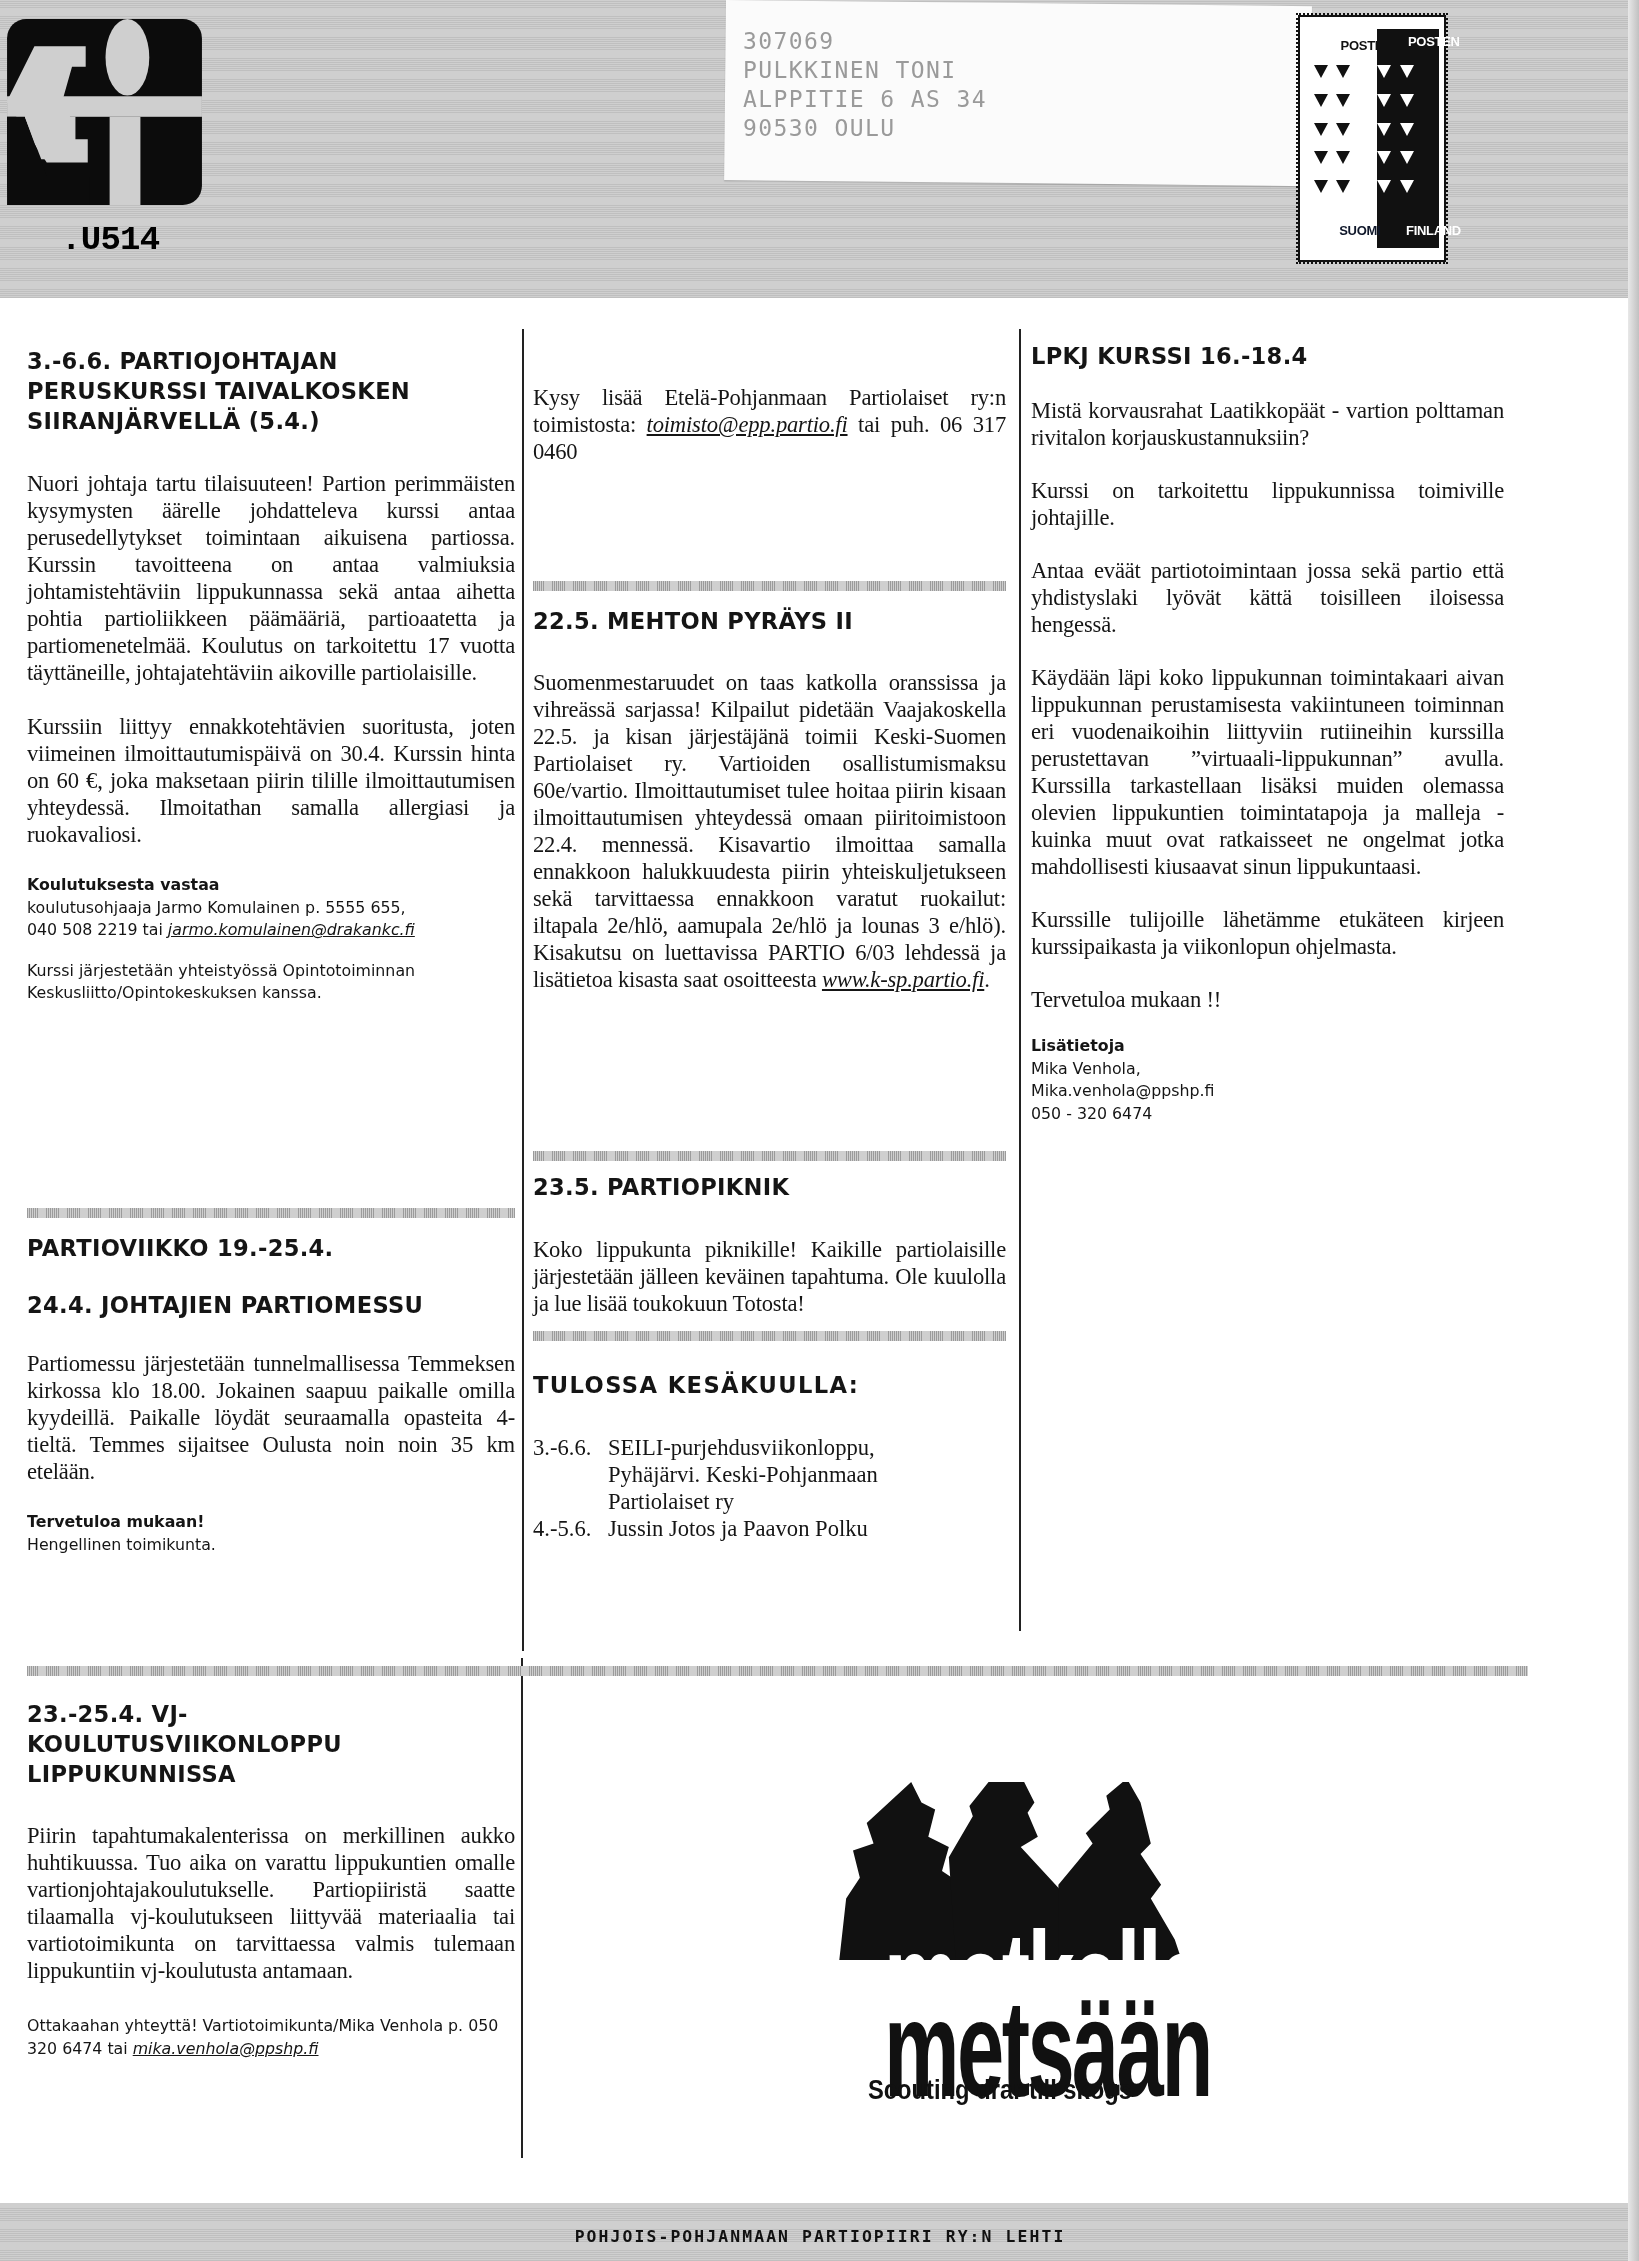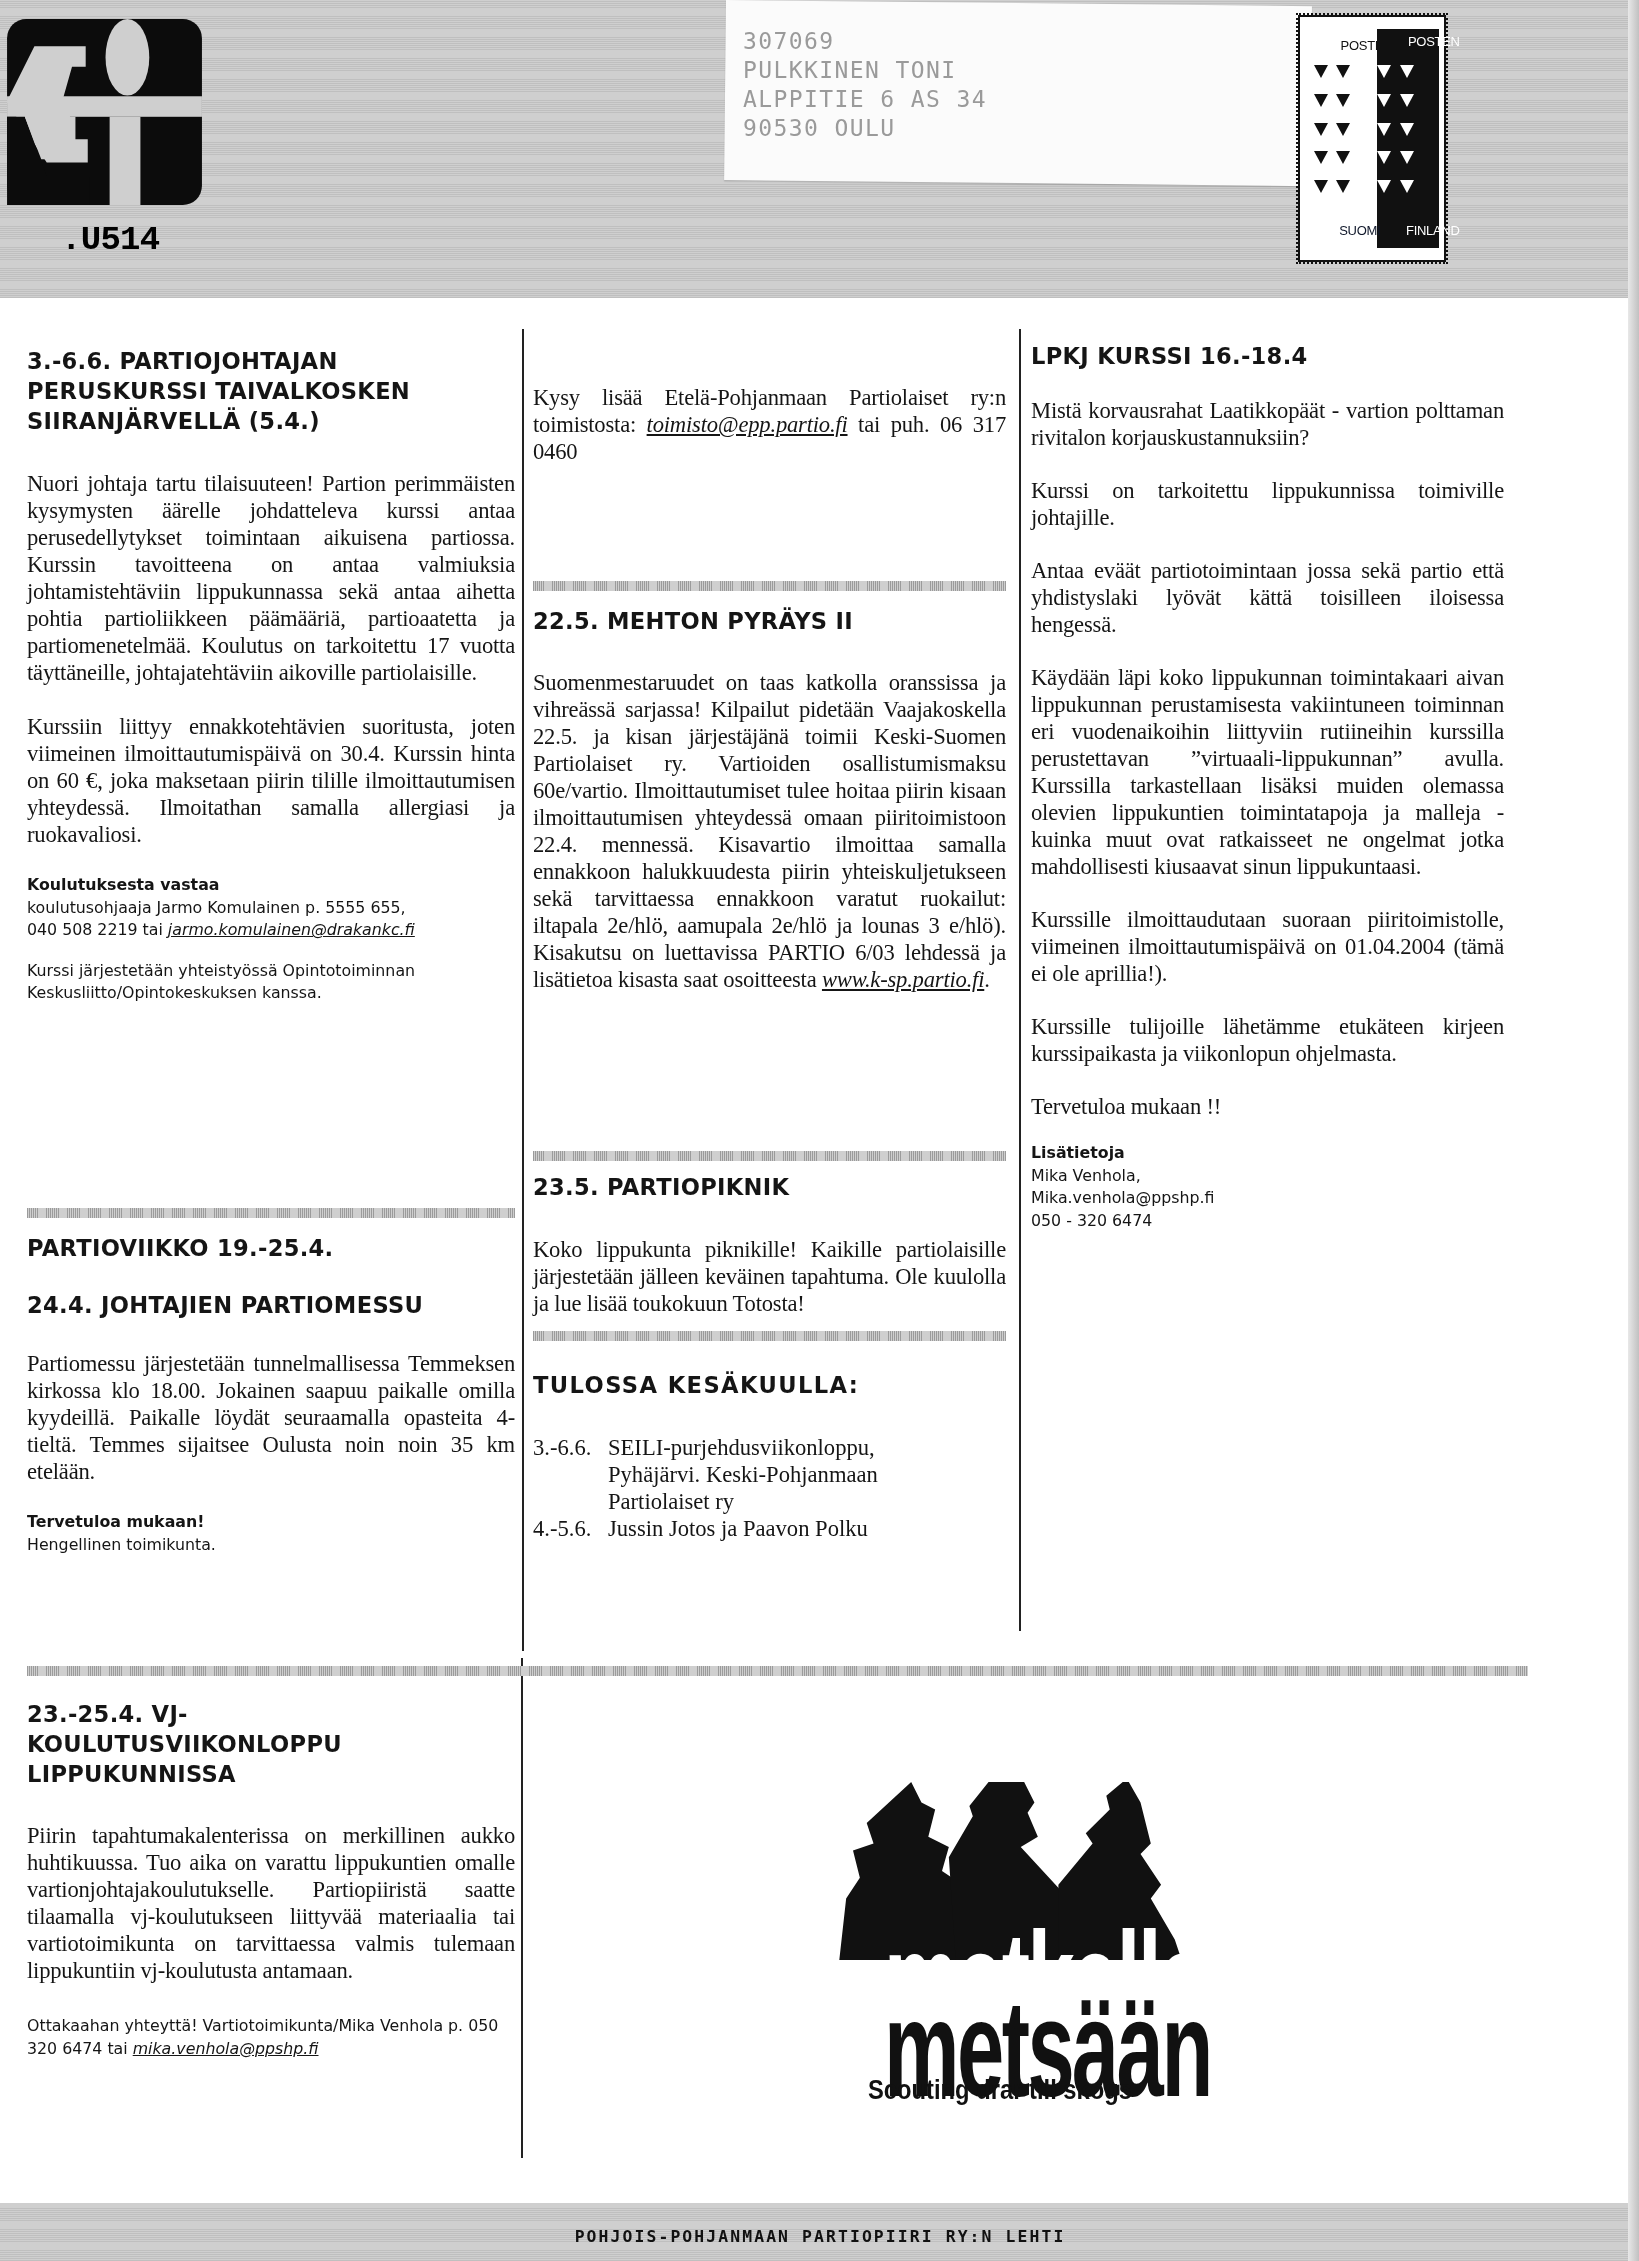--- a/index.html
+++ b/index.html
@@ -47,21 +47,21 @@
   
   .stamp {
     position: absolute; left: 1298px; top: 15px; width: 144px; height: 243px;
     background: #ffffff; border: 2.1px solid #111;
     outline: 2.7px dotted #111; outline-offset: -0.7px;
   }
   .stamp-dark {
     position: absolute; right: 5.5px; top: 12.3px; width: 62px; height: 219px; background: #111;
   }
   .stamp-label {
-    position: absolute; font-family: "Liberation Sans", sans-serif; font-weight: normal;
+    position: absolute; font-family: "Liberation Sans", sans-serif; font-weight: bold;
     font-size: 13px; letter-spacing: -0.3px; padding-left: 31px;
   }
   .stamp-tri-grid { position: absolute; left: 0; top: 48px; width: 144px; height: 137px; }
   .tri {
     position: absolute; width: 0; height: 0;
     border-left: 7.5px solid transparent; border-right: 7.5px solid transparent;
     border-top: 13.7px solid #111;
   }
   .tri.white { border-top-color: #fff; }
 
@@ -235,21 +235,20 @@
   </tbody>
     </table>
 </div>
 
 <div class="article" style="left:1031px; top:341px; width:473px;">
   <h2 class="h">LPKJ KURSSI 16.-18.4</h2>
   <p class="p" style="margin-top:26px;">Mistä korvausrahat Laatikkopäät - vartion polttaman rivitalon korjauskustannuksiin?</p>
   <p class="p" style="margin-top:26px;">Kurssi on tarkoitettu lippukunnissa toimiville johtajille.</p>
   <p class="p" style="margin-top:26px;">Antaa eväät partiotoimintaan jossa sekä partio että yhdistyslaki lyövät kättä toisilleen iloisessa hengessä.</p>
   <p class="p" style="margin-top:26px;">Käydään läpi koko lippukunnan toimintakaari aivan lippukunnan perustamisesta vakiintuneen toiminnan eri vuodenaikoihin liittyviin rutiineihin kurssilla perustettavan ”virtuaali-lippukunnan” avulla. Kurssilla tarkastellaan lisäksi muiden olemassa olevien lippukuntien toimintatapoja ja malleja - kuinka muut ovat ratkaisseet ne ongelmat jotka mahdollisesti kiusaavat sinun lippukuntaasi.</p>
-  <p class="p" style="margin-top:26px;">Kurssille ilmoittaudutaan suoraan piiritoimistolle, viimeinen ilmoittautumispäivä on 01.04.2004 (tämä ei ole aprillia!).</p>
   <p class="p" style="margin-top:26px;">Kurssille tulijoille lähetämme etukäteen kirjeen kurssipaikasta ja viikonlopun ohjelmasta.</p>
   <p class="p" style="margin-top:26px;">Tervetuloa mukaan !!</p>
   <p class="sans-small" style="margin-top:22px;">
     <b>Lisätietoja</b><br>
     <span>Mika Venhola,</span><br>
     <span>Mika.venhola@ppshp.fi</span><br>
     <span> 050 - 320 6474</span>
   </p>
 </div>
 

